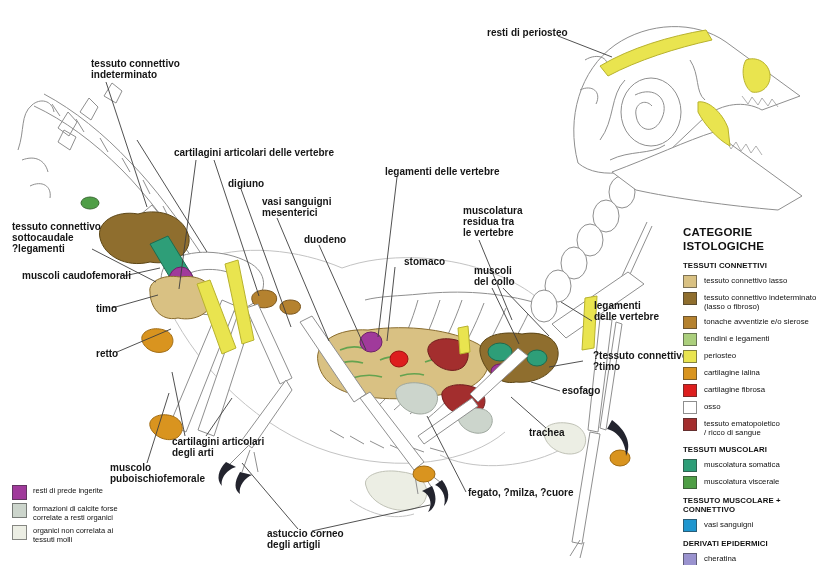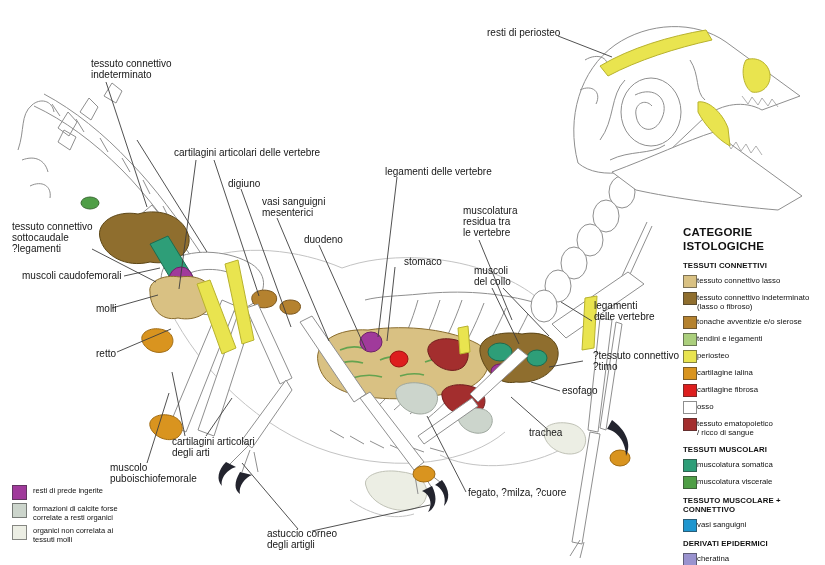--- a/index.html
+++ b/index.html
@@ -1,24 +1,24 @@
 <!DOCTYPE html>
 <html><head>
 <meta charset="utf-8">
 <style>
   html,body{margin:0;padding:0;background:#fff;}
   .stage{position:relative;width:825px;height:565px;background:#fff;overflow:hidden;
          font-family:"Liberation Sans",sans-serif;color:#111;}
   .stage svg{position:absolute;left:0;top:0;}
   .labels-layer{position:absolute;left:0;top:0;width:100%;height:100%;pointer-events:none;}
-  .fig-label{position:absolute;font-size:10px;line-height:1.1;white-space:pre-line;color:#161616;}
+  .fig-label{position:absolute;font-size:10px;line-height:1.1;white-space:pre-line;color:#161616;font-weight:bold;}
   .legend{position:absolute;left:683px;top:226px;width:141px;}
   .legend-title{font-weight:bold;font-size:11.5px;line-height:1.18;white-space:pre-line;margin-bottom:8px;letter-spacing:.2px;}
   .legend-section-header{font-weight:bold;font-size:7.8px;margin:7px 0 5px 0;letter-spacing:.1px;}
-  .legend-item{display:flex;align-items:flex-start;margin-bottom:4px;}
+  .legend-item{display:flex;align-items:flex-start;gap:7px;margin-bottom:4px;}
   .swatch{width:14px;height:13px;flex:0 0 14px;border:1px solid rgba(50,50,50,.55);box-sizing:border-box;}
   .legend-item-label{font-size:7.8px;line-height:1.2;white-space:pre-line;padding-top:1px;}
   .mini-legend{position:absolute;left:12px;top:485px;width:160px;}
   .mini-legend .legend-item{margin-bottom:3px;gap:6px;}
   .mini-legend .swatch{width:15px;height:15px;flex:0 0 15px;}
   .mini-legend .legend-item-label{font-size:7.5px;}
 </style>
 </head>
 <body>
 
@@ -223,21 +223,21 @@
 
       <div class="fig-label" style="left: 110px; top: 462px;">muscolo
 puboischiofemorale</div>
 
       <div class="fig-label" style="left: 12px; top: 221px;">tessuto connettivo
 sottocaudale
 ?legamenti</div>
 
       <div class="fig-label" style="left: 22px; top: 270px;">muscoli caudofemorali</div>
 
-      <div class="fig-label" style="left: 96px; top: 303px;">molli</div>
+      <div class="fig-label" style="left: 96px; top: 303px;">timo</div>
 
       <div class="fig-label" style="left: 96px; top: 348px;">retto</div>
     </div>
 
   <div class="legend">
     <div class="legend-title">CATEGORIE
 ISTOLOGICHE</div>
     <div>
 
         <div class="legend-section">

